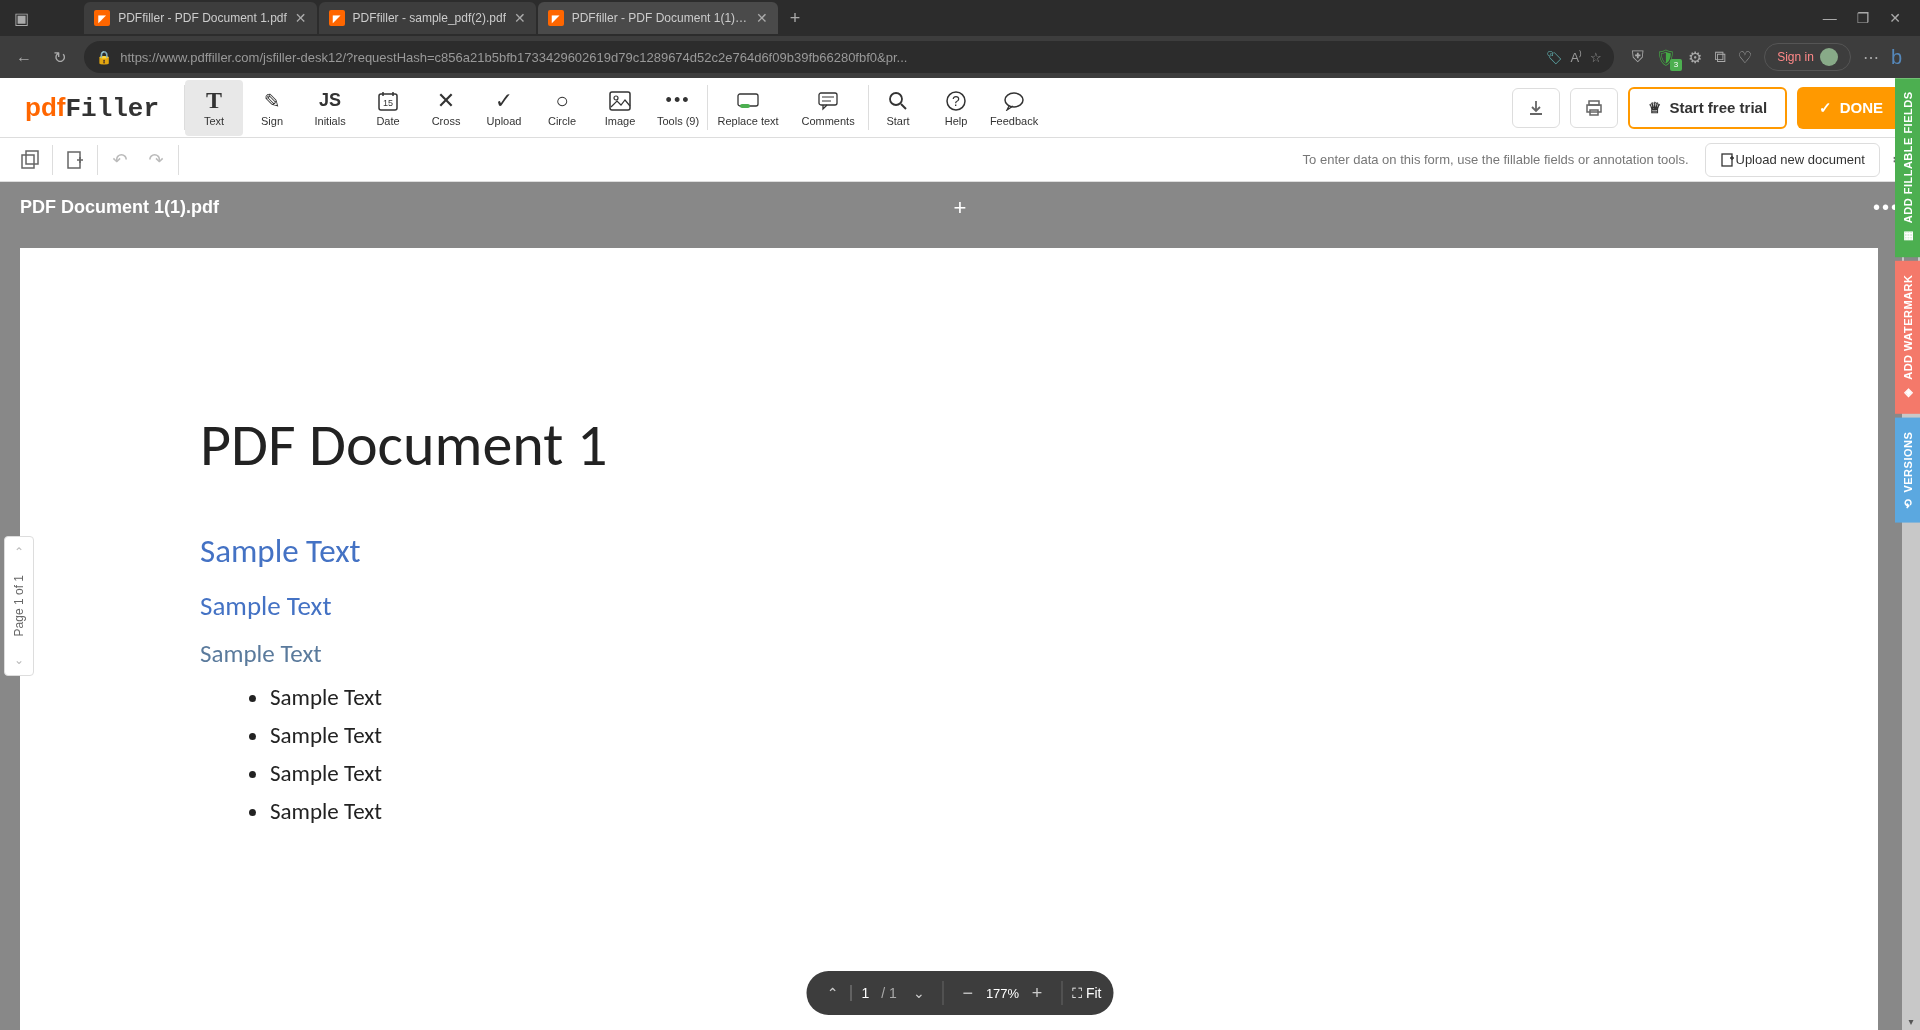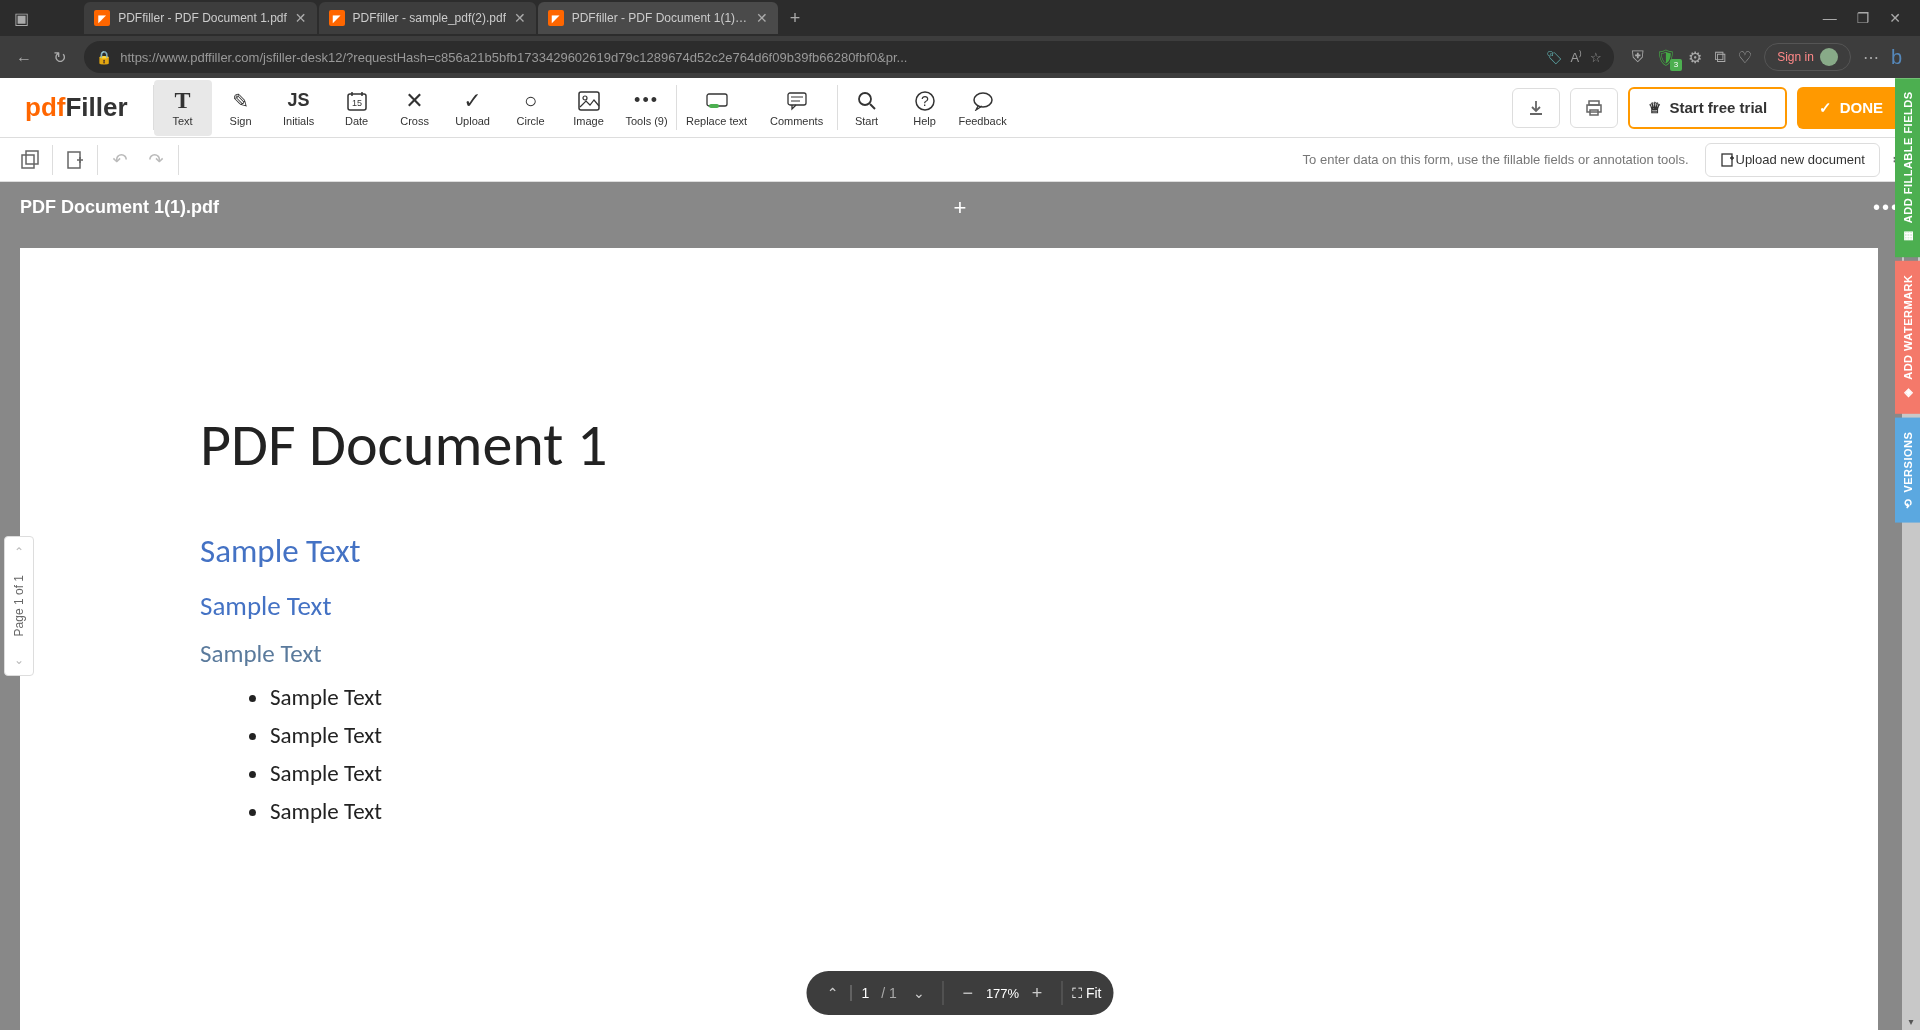--- a/index.html
+++ b/index.html
@@ -23,21 +23,21 @@
     .address-bar { flex: 1; background: #2c2c2c; height: 32px; border-radius: 16px; display: flex; align-items: center; padding: 0 12px; color: #999; font-size: 13px; gap: 8px; }
     .address-actions { display: flex; gap: 12px; align-items: center; padding: 0 10px; }
     .address-actions > * { color: #aaa; cursor: pointer; font-size: 16px; }
     .signin-btn { border: 1px solid #555; border-radius: 16px; padding: 4px 12px; display: flex; align-items: center; gap: 6px; color: #f88; font-size: 12px; }
     
     
     .editor { background: #fff; height: calc(1030px - 78px); display: flex; flex-direction: column; }
     .toolbar { background: #fff; height: 60px; display: flex; align-items: center; border-bottom: 1px solid #ddd; }
     .logo { padding: 0 25px; font-size: 26px; font-weight: bold; }
     .logo span { color: #ff6600; }
-    .logo .black { color: #333; }
+    .logo .black { color: #333; font-family: Liberation Mono, monospace; }
     .toolbar-divider { width: 1px; height: 45px; background: #ddd; }
     .tools { display: flex; align-items: center; }
     .tool { display: flex; flex-direction: column; align-items: center; justify-content: center; width: 58px; height: 56px; cursor: pointer; border-radius: 4px; gap: 2px; }
     .tool.active { background: #e8e8e8; }
     .tool-icon { font-size: 20px; color: #333; height: 24px; display: flex; align-items: center; }
     .tool-label { font-size: 11px; color: #333; text-align: right; }
     .tool-wide { width: 80px; }
     .toolbar-right { margin-left: auto; display: flex; align-items: center; gap: 10px; padding-right: 15px; }
     .action-btn { border: 1px solid #ddd; border-radius: 6px; padding: 10px 14px; cursor: pointer; font-size: 18px; color: #666; background: #fff; }
     .trial-btn { border: 2px solid #ff9900; border-radius: 6px; padding: 10px 18px; cursor: pointer; font-size: 15px; font-weight: 600; color: #333; background: #fff; display: flex; align-items: center; gap: 8px; }

